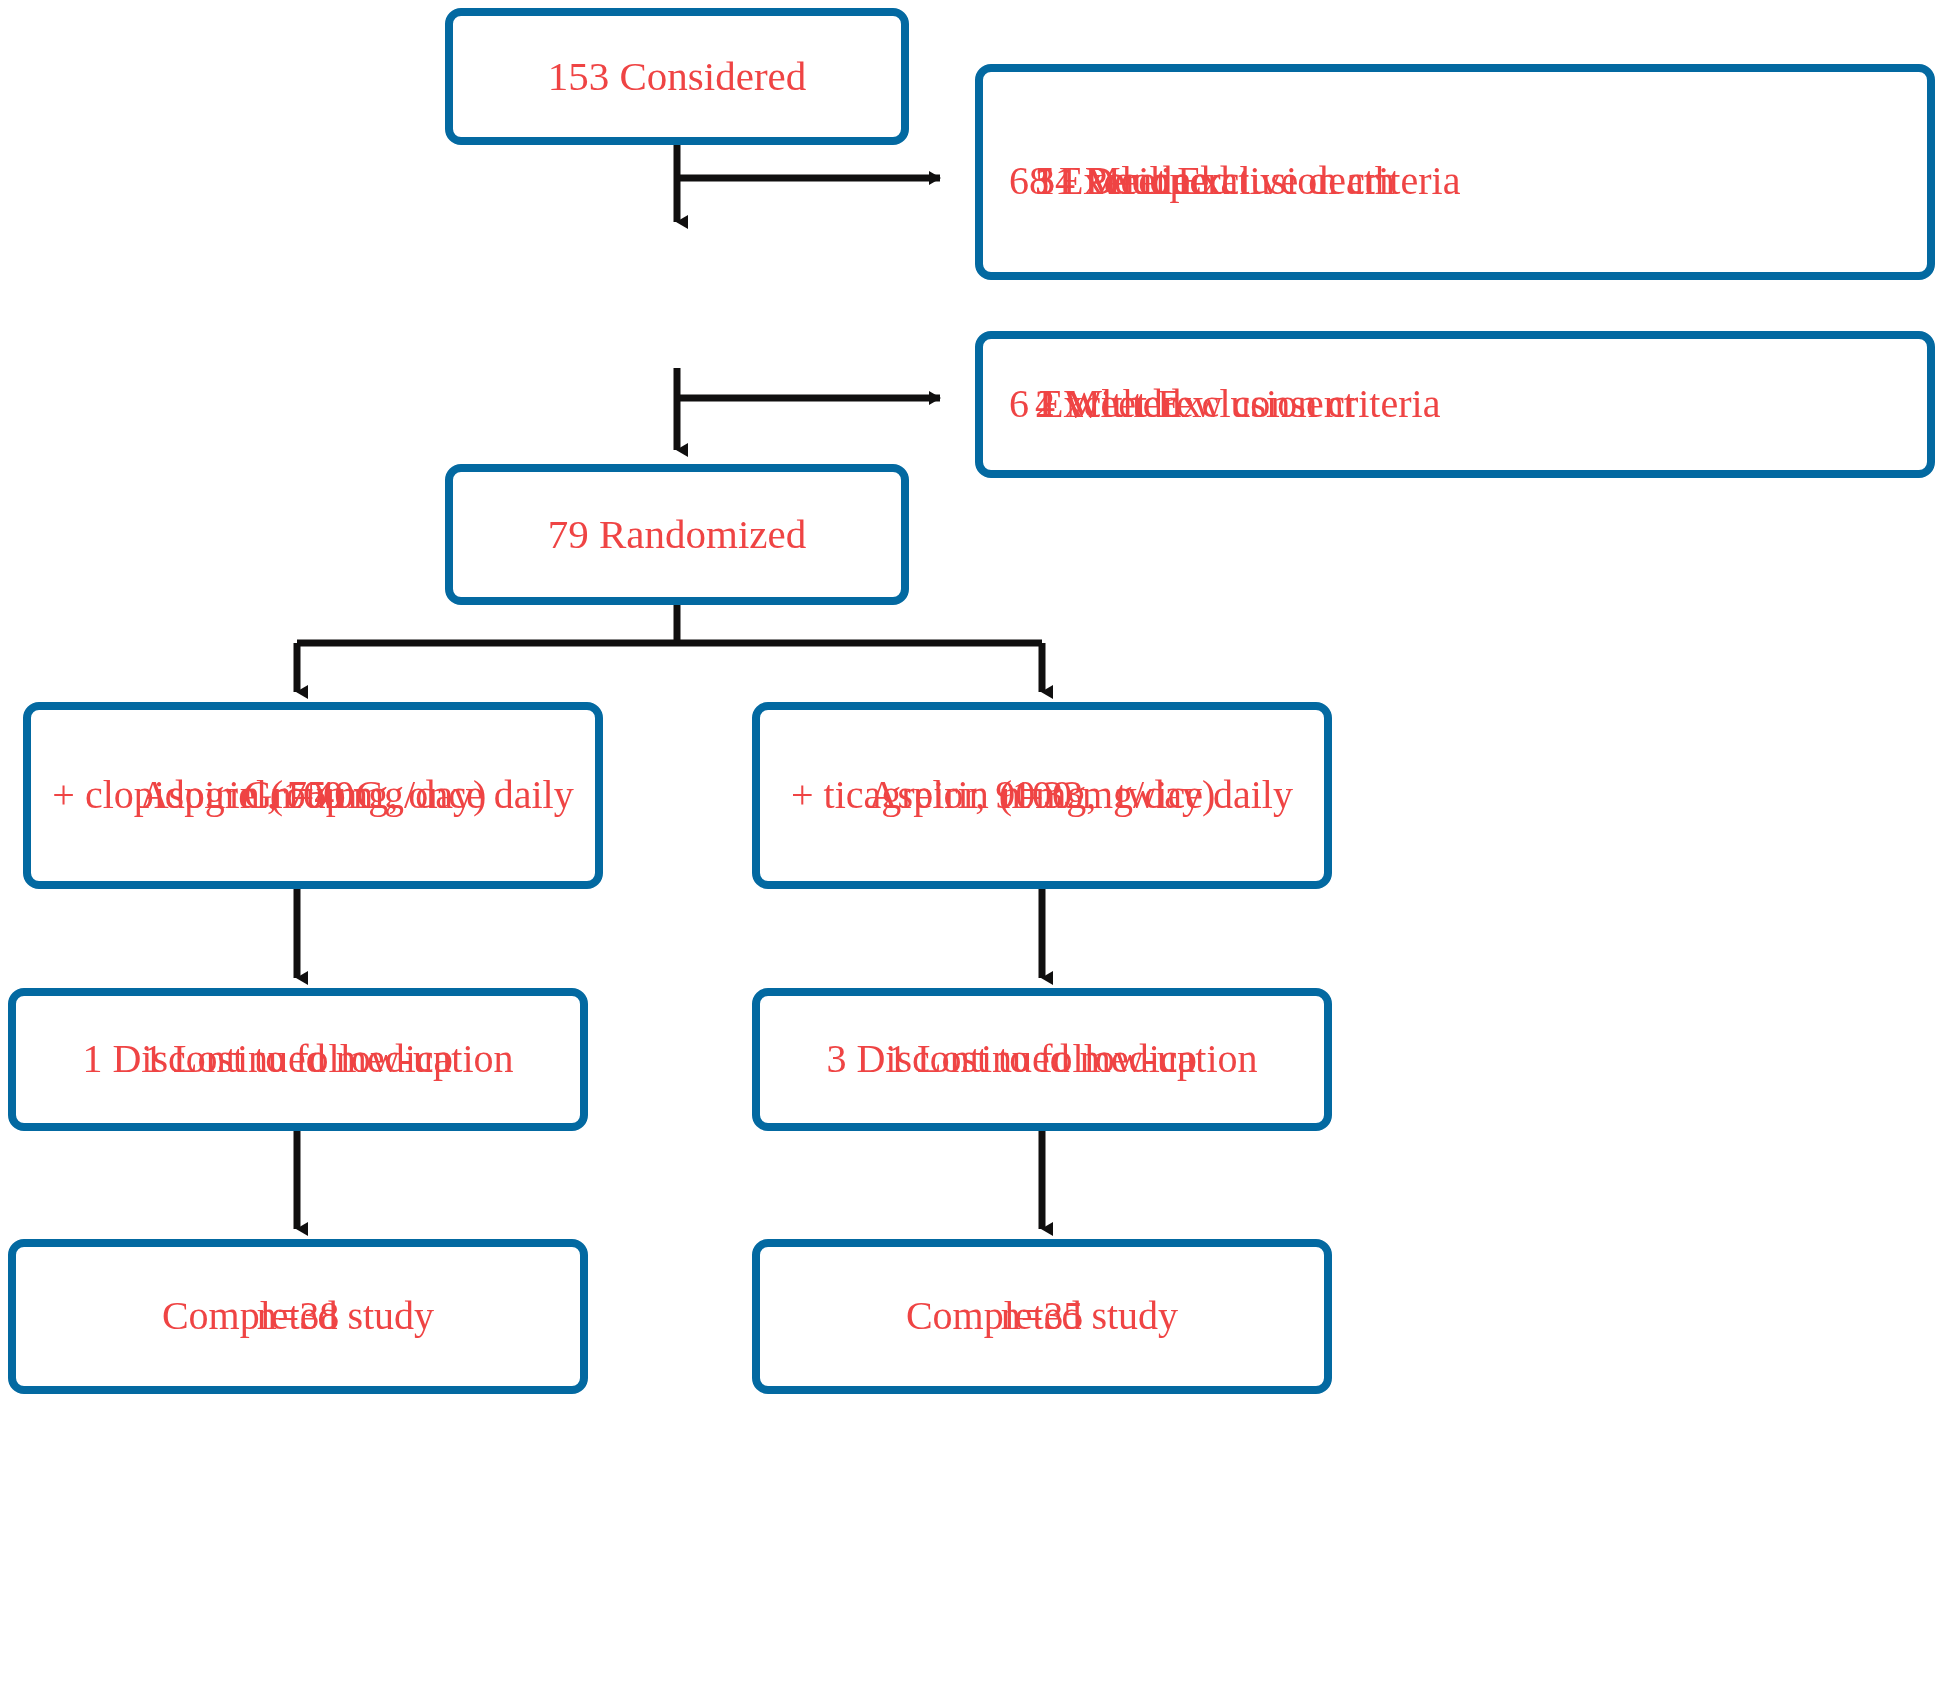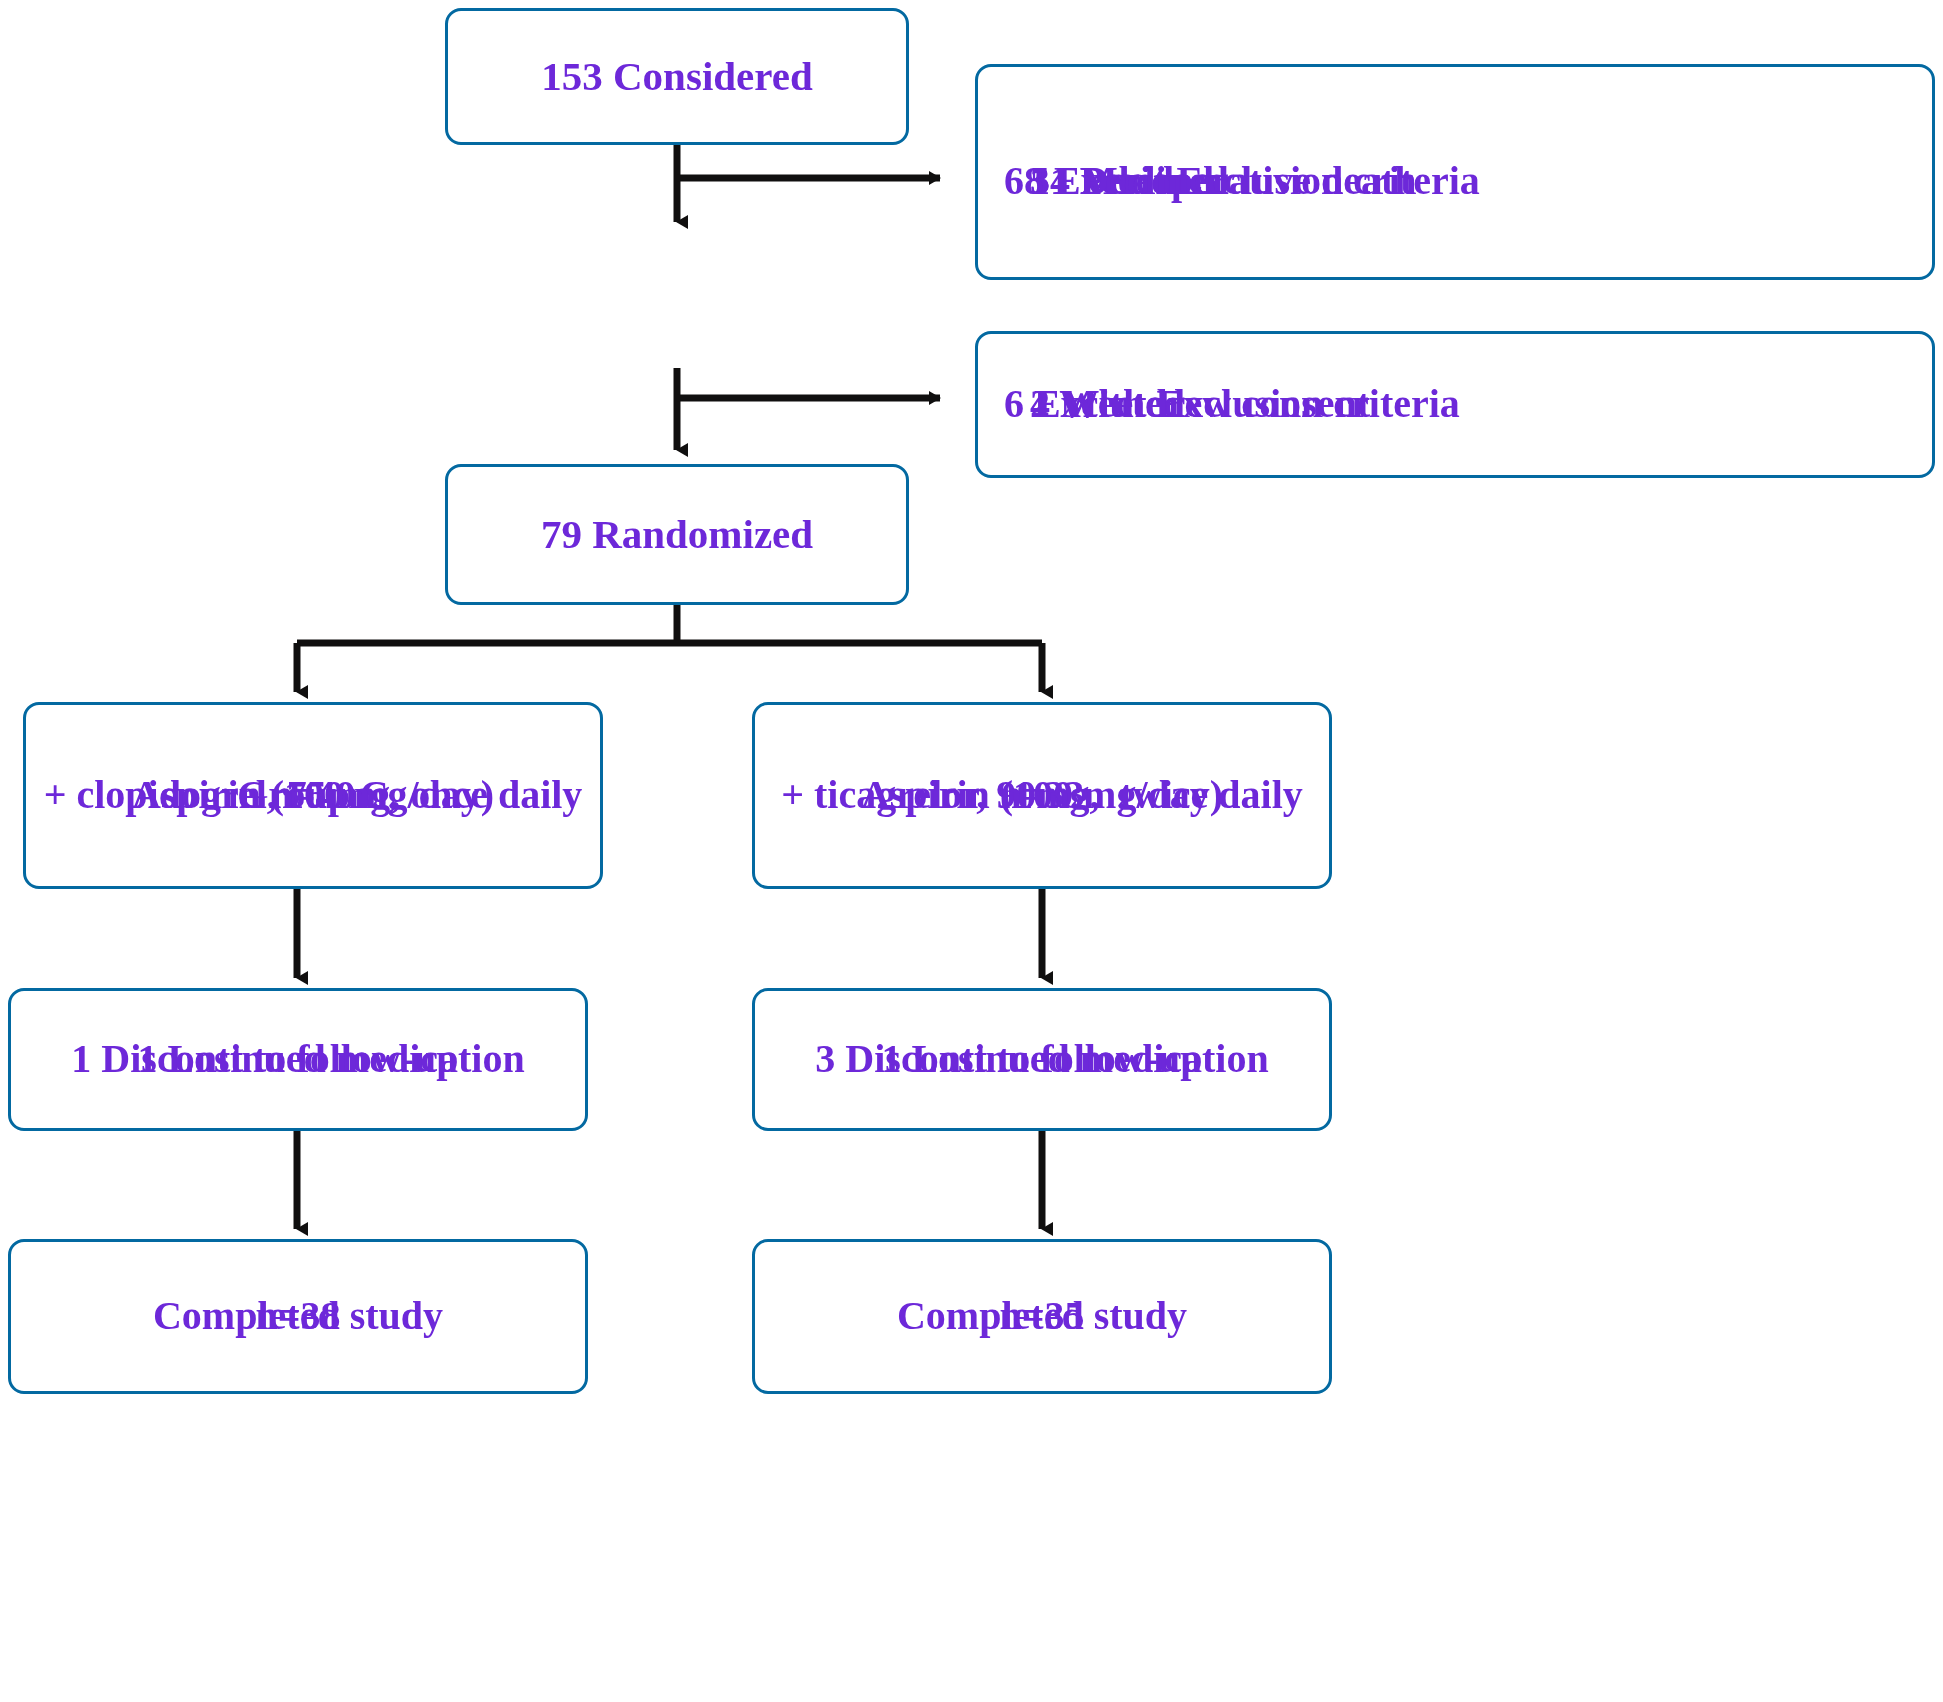--- a/index.html
+++ b/index.html
@@ -13,28 +13,27 @@
     width: 1943px;
     height: 1702px;
     background: #ffffff;
     font-family: "Liberation Serif", "DejaVu Serif", serif;
     overflow: hidden;
   }
   .node {
     position: absolute;
     box-sizing: border-box;
     background: #ffffff;
-    border: 3px solid #0369a1;
+    border: 8px solid #0369a1;
     border-radius: 16px;
     display: flex;
     flex-direction: column;
     justify-content: center;
-    color: #6d28d9;
+    color: #ef4444;
     z-index: 5;
-    font-weight: bold;
   }
   .node.center {
     align-items: center;
     text-align: center;
   }
   .node.leftalign {
     align-items: flex-start;
     text-align: left;
   }
   .line {

